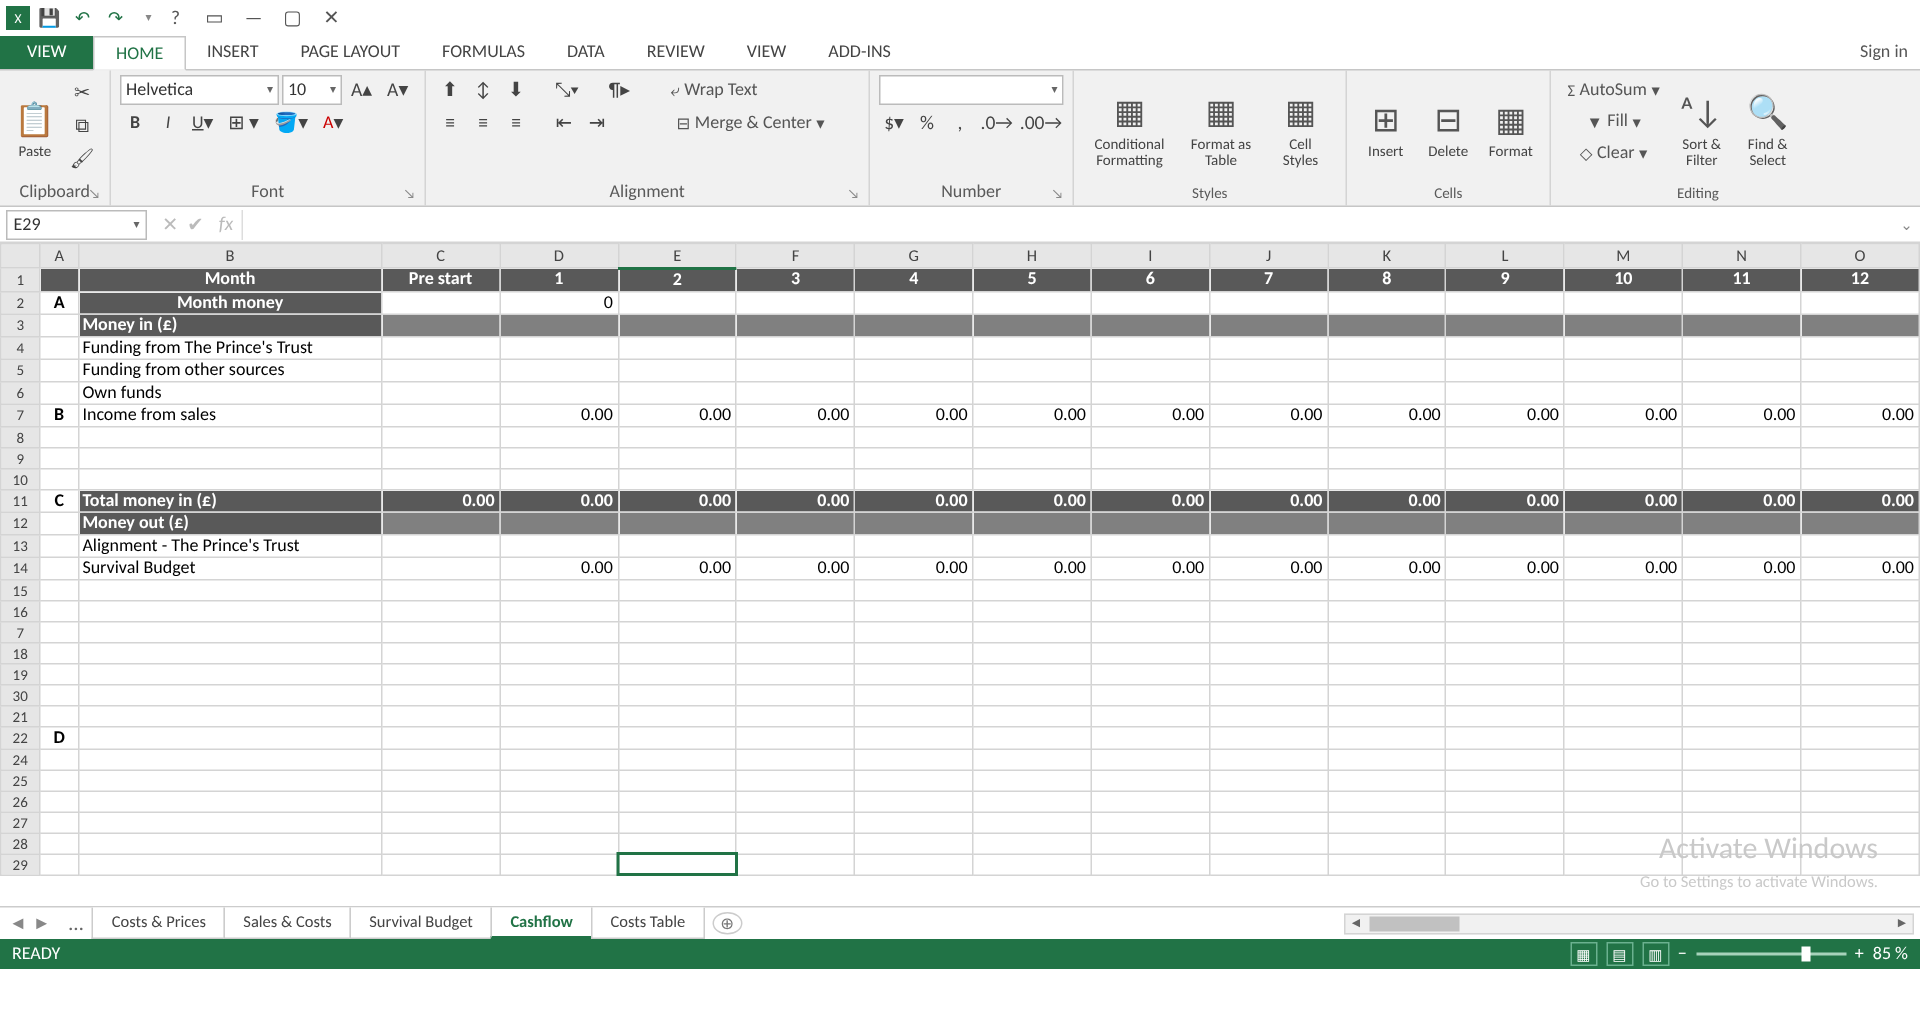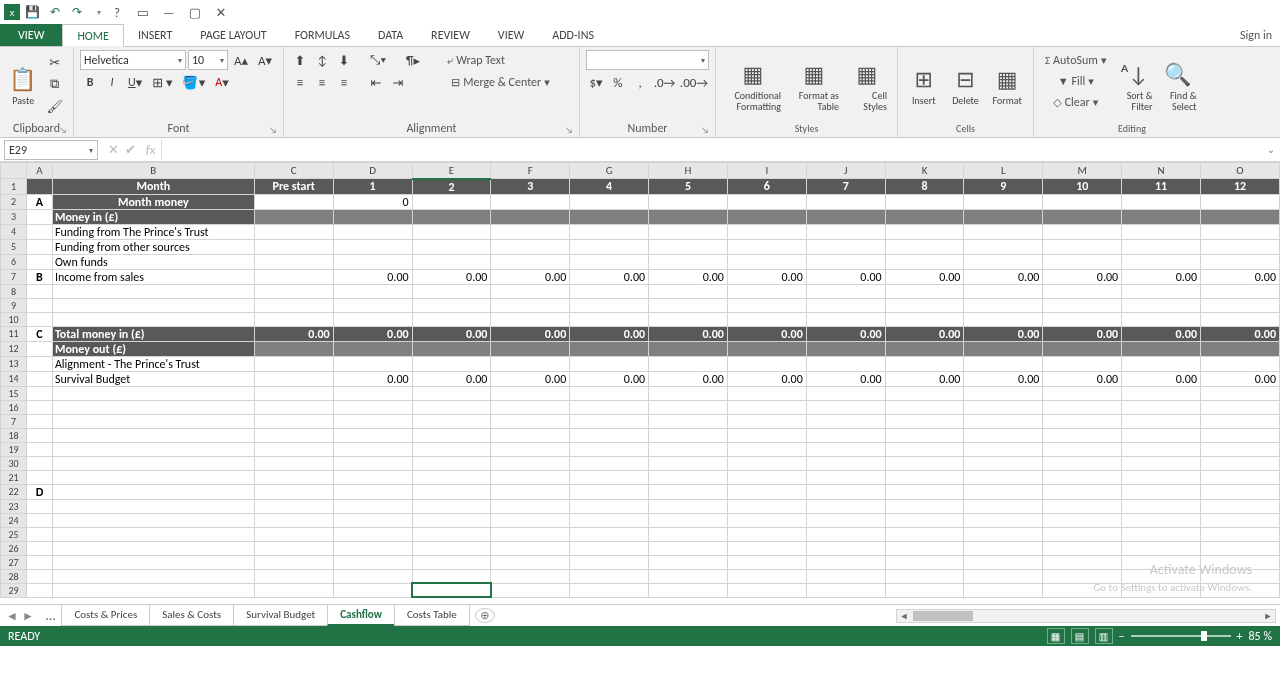--- a/index.html
+++ b/index.html
@@ -23,21 +23,21 @@
 
 .ribbon { height: 92px; background: #f1f1f1; border-top:1px solid #c6c6c6; border-bottom:1px solid #c6c6c6; display:flex; }
 .rgroup { border-right:1px solid #d4d4d4; padding:3px 6px 0 6px; display:flex; flex-direction:column; position:relative; }
 .rgroup .rows { flex:1; display:flex; flex-direction:column; gap:2px; }
 .rgroup .label { font-size:10px; color:#5a5a5a; text-align:center; padding-bottom:2px; position:relative; }
 .rgroup .label .launcher { position:absolute; right:0; bottom:2px; font-size:9px; color:#888; }
 .btn-sm { height:20px; min-width:20px; display:inline-flex; align-items:center; justify-content:center; padding:0 3px; border:1px solid transparent; cursor:pointer; color:#444; font-size:13px; }
 .rrow { display:flex; gap:2px; align-items:center; }
 .bigbtn { width:42px; display:flex; flex-direction:column; align-items:center; justify-content:center; gap:2px; padding:2px 2px; cursor:pointer; border:1px solid transparent; }
 .bigbtn .ico { font-size:22px; color:#555; }
-.bigbtn .txt { font-size:10px; color:#444; text-align:right; line-height:11px; }
+.bigbtn .txt { font-size:10px; color:#444; text-align:center; line-height:11px; }
 .combo { height:20px; border:1px solid #bbb; background:#fff; display:flex; align-items:center; padding:0 3px; font-size:11px; color:#333; position:relative; }
 .combo .dd { margin-left:auto; font-size:8px; color:#666; }
 .txtbtn { padding:0 4px; font-size:11px; color:#555; display:inline-flex; align-items:center; gap:3px; }
 
 
 .formula-bar { height:24px; display:flex; align-items:center; border-bottom:1px solid #d4d4d4; background:#fff; }
 .namebox { width:94px; height:20px; border:1px solid #bbb; margin-left:4px; display:flex; align-items:center; padding:0 4px; font-size:11px; color:#333; position:relative; }
 .namebox .dd { margin-left:auto; font-size:8px; color:#666; }
 .fx-btns { display:flex; height:20px; align-items:center; margin-left:10px; gap:6px; }
 .fx-btns span { color:#bbb; font-size:13px; cursor:pointer; }
@@ -75,21 +75,21 @@
 
 
 .statusbar { height:20px; background:#217346; color:#fff; display:flex; align-items:center; font-size:11px; }
 .statusbar .ready { padding:0 8px; }
 .statusbar .right { margin-left:auto; display:flex; align-items:center; gap:6px; padding-right:8px; }
 .statusbar .view { width:18px; height:16px; border:1px solid #6bb18f; display:inline-flex; align-items:center; justify-content:center; font-size:10px; }
 .statusbar .zoom-slider { width:100px; height:2px; background:#a7d3bb; position:relative; }
 .statusbar .zoom-slider .knob { position:absolute; top:-4px; left:70px; width:6px; height:10px; background:#fff; }
 
 
-.wm { position:absolute; right:28px; bottom:26px; color:#c9c9c9; font-size:14px; font-weight:300; pointer-events:none; }
+.wm { position:absolute; right:28px; bottom:26px; color:#c9c9c9; font-size:20px; font-weight:300; pointer-events:none; }
 .wm2 { position:absolute; right:28px; bottom:10px; color:#c9c9c9; font-size:11px; font-weight:300; pointer-events:none; }
 </style>
 </head>
 <body>
 
 <div class="titlebar">
   <div class="qat">
     <span class="qat-btn" style="background:#217346;color:#fff;font-size:9px;width:16px;height:16px;">X</span>
     <span class="qat-btn">💾</span>
     <span class="qat-btn">↶</span>
@@ -712,38 +712,20 @@
           <td class="" style=""></td>
           <td class="" style=""></td>
           <td class="" style=""></td>
           <td class="" style=""></td>
           <td class="" style=""></td>
           <td class="" style=""></td>
           <td class="" style=""></td>
           <td class="" style=""></td>
         </tr>
         <tr>
-          <th class="rowhdr">23</th>
-          <td class="" style=""></td>
-          <td class="" style=""></td>
-          <td class="" style=""></td>
-          <td class="" style=""></td>
-          <td class="" style=""></td>
-          <td class="" style=""></td>
-          <td class="" style=""></td>
-          <td class="" style=""></td>
-          <td class="" style=""></td>
-          <td class="" style=""></td>
-          <td class="" style=""></td>
-          <td class="" style=""></td>
-          <td class="" style=""></td>
-          <td class="" style=""></td>
-          <td class="" style=""></td>
-        </tr>
-        <tr>
           <th class="rowhdr">24</th>
           <td class="" style=""></td>
           <td class="" style=""></td>
           <td class="" style=""></td>
           <td class="" style=""></td>
           <td class="" style=""></td>
           <td class="" style=""></td>
           <td class="" style=""></td>
           <td class="" style=""></td>
           <td class="" style=""></td>

